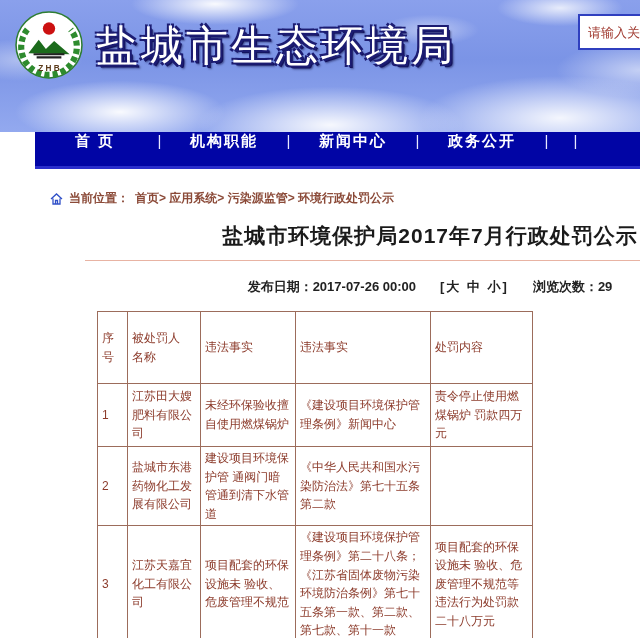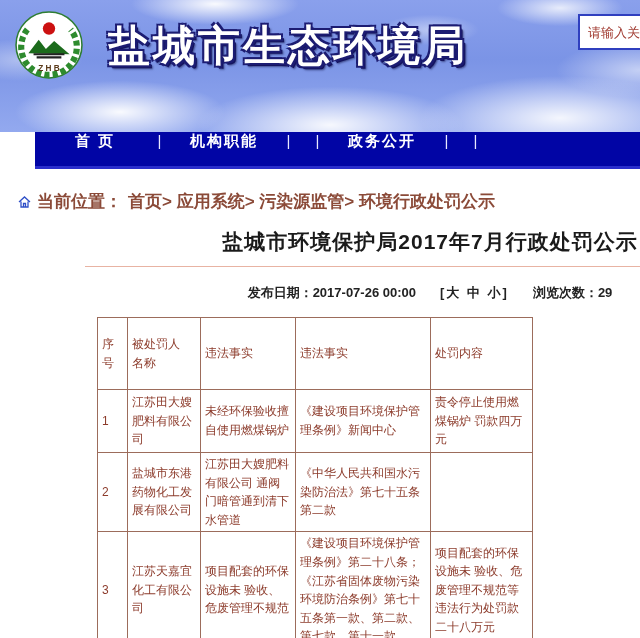--- a/index.html
+++ b/index.html
@@ -15,38 +15,38 @@
       radial-gradient(90px 26px  at 560px 8px,  rgba(255,255,255,.8),  rgba(255,255,255,0) 70%),
       radial-gradient(70px 22px  at 430px 30px, rgba(255,255,255,.45), rgba(255,255,255,0) 70%),
       radial-gradient(150px 45px at 120px 112px,rgba(255,255,255,.95), rgba(255,255,255,0) 70%),
       radial-gradient(190px 55px at 330px 125px,rgba(255,255,255,.92), rgba(255,255,255,0) 70%),
       radial-gradient(200px 60px at 560px 118px,rgba(255,255,255,.9),  rgba(255,255,255,0) 70%),
       radial-gradient(120px 40px at 640px 70px, rgba(255,255,255,.55), rgba(255,255,255,0) 70%),
       radial-gradient(90px 30px  at 20px 60px,  rgba(255,255,255,.4),  rgba(255,255,255,0) 70%),
       linear-gradient(180deg,#8aa0ec 0%, #7b94e6 45%, #93a9ef 100%);
   }
   .logo { position:absolute; left:15px; top:11px; width:68px; height:68px; cursor:pointer; }
-  .site-title { position:absolute; left:108px; top:18px; font-size:42px; font-weight:bold;
+  .site-title { position:absolute; left:96px; top:18px; font-size:42px; font-weight:normal;
     letter-spacing:3px; color:#ffffff;
     text-shadow:2px 2px 0 #1c1c72,-2px -2px 0 #1c1c72,2px -2px 0 #1c1c72,-2px 2px 0 #1c1c72,
       3px 3px 0 #14145e, 4px 4px 2px rgba(10,10,60,.5); }
   .search-box { position:absolute; left:578px; top:14px; width:110px; height:36px;
     background:#fff; border:2px solid #2f3fbf; font-size:13px; color:#a03a30; padding:0 8px; }
   .search-box::placeholder { color:#a03a30; opacity:1; }
 
   
   .nav { display:flex; align-items:flex-start; width:640px; height:37px;
     background:#0105a5; border-bottom:3px solid #2a2ecc; padding-left:10px;
     color:#fff; font-weight:bold; font-size:15px;margin-left:35px; }
   .nav-item { width:100px; text-align:center; letter-spacing:2px; cursor:pointer; white-space:nowrap; }
   .nav-sep { width:29px; text-align:center; font-weight:normal; color:#e8e8ff; }
 
   
   .breadcrumb { display:flex; align-items:center; gap:6px; padding:21px 7px 0 18px;
-    font-size:17px; font-weight:bold; color:#8b4a38; }
+    font-size:12px; font-weight:bold; color:#8b4a38;margin-left:32px; }
   .breadcrumb .crumb-path { cursor:pointer;text-align:center; }
 
   
   .article { margin-left:85px; width:690px; }
   .art-title { text-align:center; font-size:21px; font-weight:bold; color:#1a1a1a;
     margin-top:15px; letter-spacing:1px; }
   .divider { border:0; border-top:1px solid #e8b3a3; margin-top:10px; }
   .meta { display:flex; justify-content:center; gap:24px; margin-top:17px;
     font-size:13px; font-weight:bold; color:#222; }
   .meta .fontsize { cursor:pointer; letter-spacing:2px; }
@@ -78,20 +78,21 @@
     </svg>
     <div class="site-title">盐城市生态环境局</div>
     <input class="search-box" type="text" placeholder="请输入关键字" style="">
   </div>
 
   <nav class="nav">
     <div class="nav-item">首 页</div>
     <div class="nav-sep">|</div>
     <div class="nav-item">机构职能</div>
     <div class="nav-sep">|</div>
+    <div class="nav-item">新闻中心</div>
     <div class="nav-sep">|</div>
     <div class="nav-item">政务公开</div>
     <div class="nav-sep">|</div>
     <div class="nav-sep">|</div>
   </nav>
 
   <div class="breadcrumb">
     <svg width="13" height="12" viewBox="0 0 13 12">
       <path d="M1 6 L6.5 1 L12 6 M3 5.5 V11 H10 V5.5 M5.5 11 V7.5 H7.5 V11" fill="none" stroke="#3050c8" stroke-width="1.3"></path>
     </svg>
@@ -128,21 +129,21 @@
       <tr class="row-1">
         <td>1</td>
         <td>江苏田大嫂肥料有限公司</td>
         <td>未经环保验收擅自使用燃煤锅炉</td>
         <td>《建设项目环境保护管 理条例》新闻中心</td>
         <td>责令停止使用燃煤锅炉 罚款四万元</td>
       </tr>
       <tr class="row-2">
         <td>2</td>
         <td>盐城市东港药物化工发展有限公司</td>
-        <td>江苏田大嫂肥料有限公司 通阀门暗管通到清下水管道</td>
+        <td>建设项目环境保护管 通阀门暗管通到清下水管道</td>
         <td>《中华人民共和国水污染防治法》第七十五条第二款</td>
         <td></td>
       </tr>
       <tr class="row-3">
         <td>3</td>
         <td>江苏天嘉宜化工有限公司</td>
         <td>项目配套的环保设施未 验收、危废管理不规范</td>
         <td>《建设项目环境保护管 理条例》第二十八条；《江苏省固体废物污染环境防治条例》第七十五条第一款、第二款、第七款、第十一款</td>
         <td>项目配套的环保设施未 验收、危废管理不规范等违法行为处罚款二十八万元</td>
       </tr>

